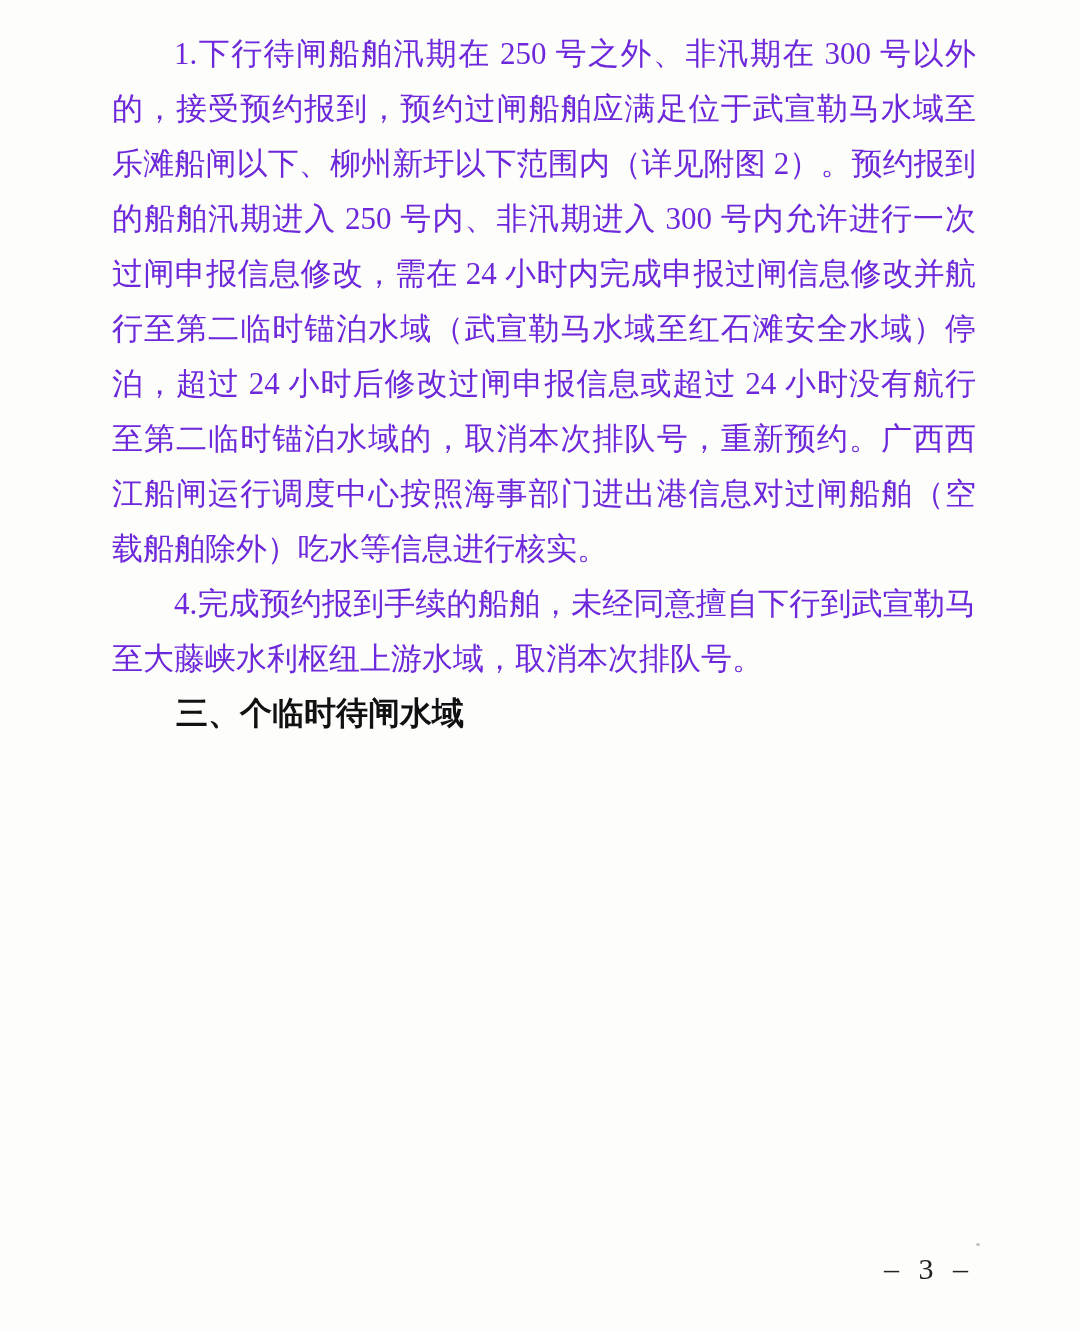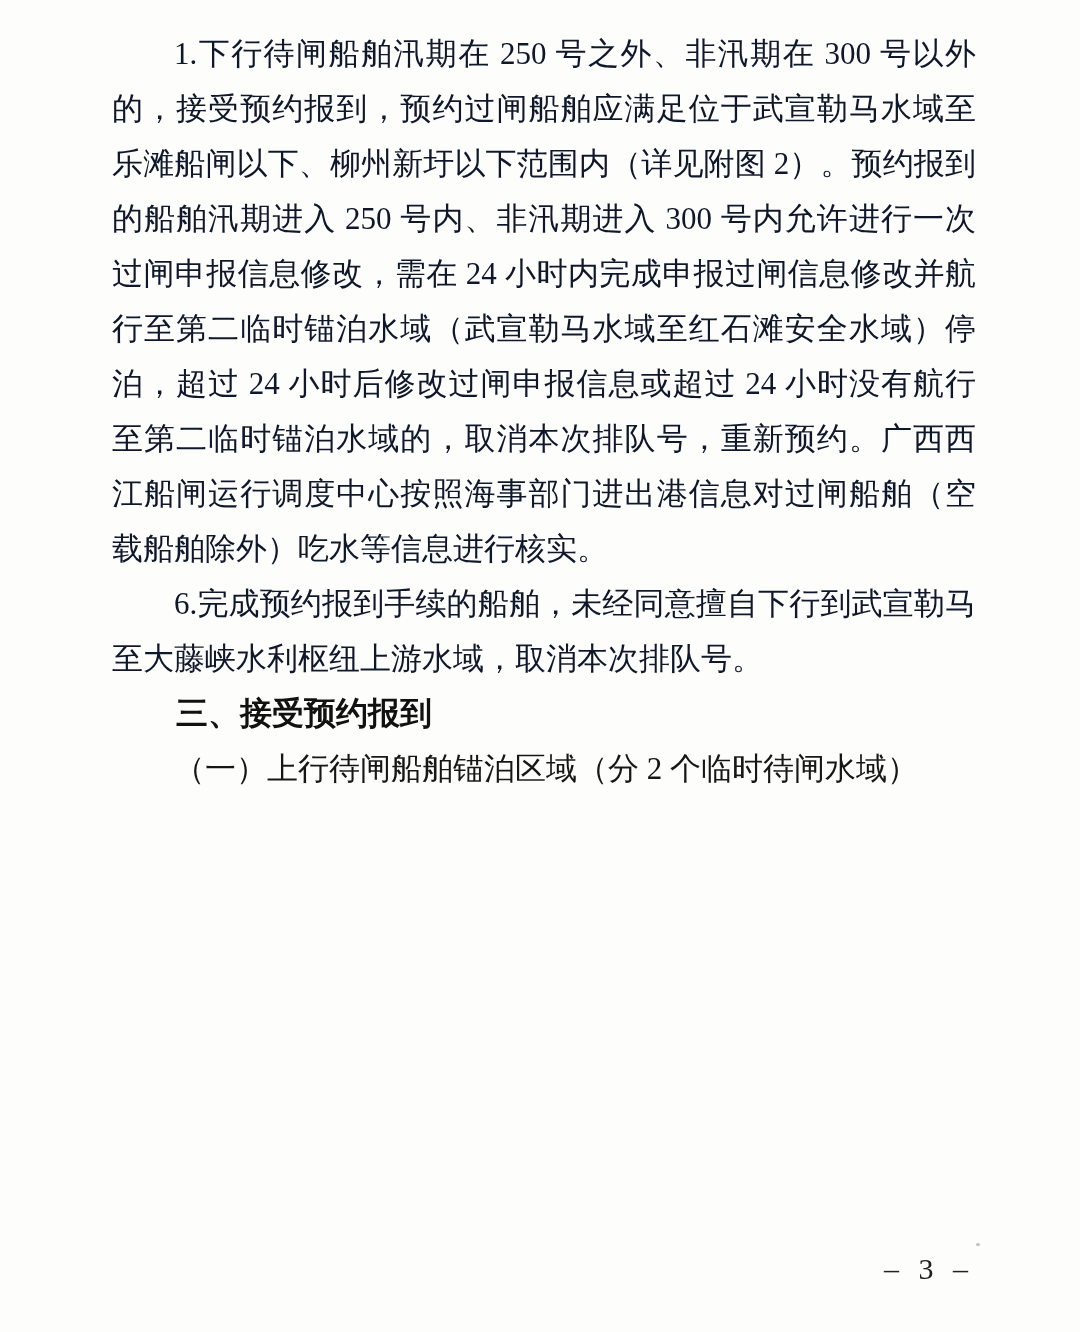--- a/index.html
+++ b/index.html
@@ -18,21 +18,21 @@
     color: #1a1a1a;
   }
   .para {
     margin: 0;
     text-indent: 2em;
     text-align: justify;
     text-justify: inter-character;
     font-family: "Liberation Serif", "DejaVu Serif", serif;
     font-size: 31px;
     line-height: 55px;
-    color: #0f172a;
+    color: #6d28d9;
   }
   .heading {
     margin: 0;
     text-indent: 2em;
     font-family: "Liberation Sans", "DejaVu Sans", sans-serif;
     font-weight: 700;
     font-size: 32px;
     line-height: 55px;
     color: #111111;
   }
@@ -65,25 +65,24 @@
     opacity: 0.6;
   }
 </style>
 </head>
 <body>
 
 <div class="sheet">
 
   <p class="para">1.下行待闸船舶汛期在 250 号之外、非汛期在 300 号以外的，接受预约报到，预约过闸船舶应满足位于武宣勒马水域至乐滩船闸以下、柳州新圩以下范围内（详见附图 2）。预约报到的船舶汛期进入 250 号内、非汛期进入 300 号内允许进行一次过闸申报信息修改，需在 24 小时内完成申报过闸信息修改并航行至第二临时锚泊水域（武宣勒马水域至红石滩安全水域）停泊，超过 24 小时后修改过闸申报信息或超过 24 小时没有航行至第二临时锚泊水域的，取消本次排队号，重新预约。广西西江船闸运行调度中心按照海事部门进出港信息对过闸船舶（空载船舶除外）吃水等信息进行核实。</p>
 
-  <p class="para">6.完成预约报到手续的船舶，未经同意擅自下行到武宣勒马至大藤峡水利枢纽上游水域，取消本次排队号。</p>
+  <p class="para">4.完成预约报到手续的船舶，未经同意擅自下行到武宣勒马至大藤峡水利枢纽上游水域，取消本次排队号。</p>
 
-  <p class="heading">三、接受预约报到</p>
+  <p class="heading">三、个临时待闸水域</p>
 
-  <p class="subheading">（一）上行待闸船舶锚泊区域（分 2 个临时待闸水域）</p>
 
 
 
   <span class="scan-speck"></span>
 
   <div class="page-number">– 3 –</div>
 
 </div>
 
 </body></html>

